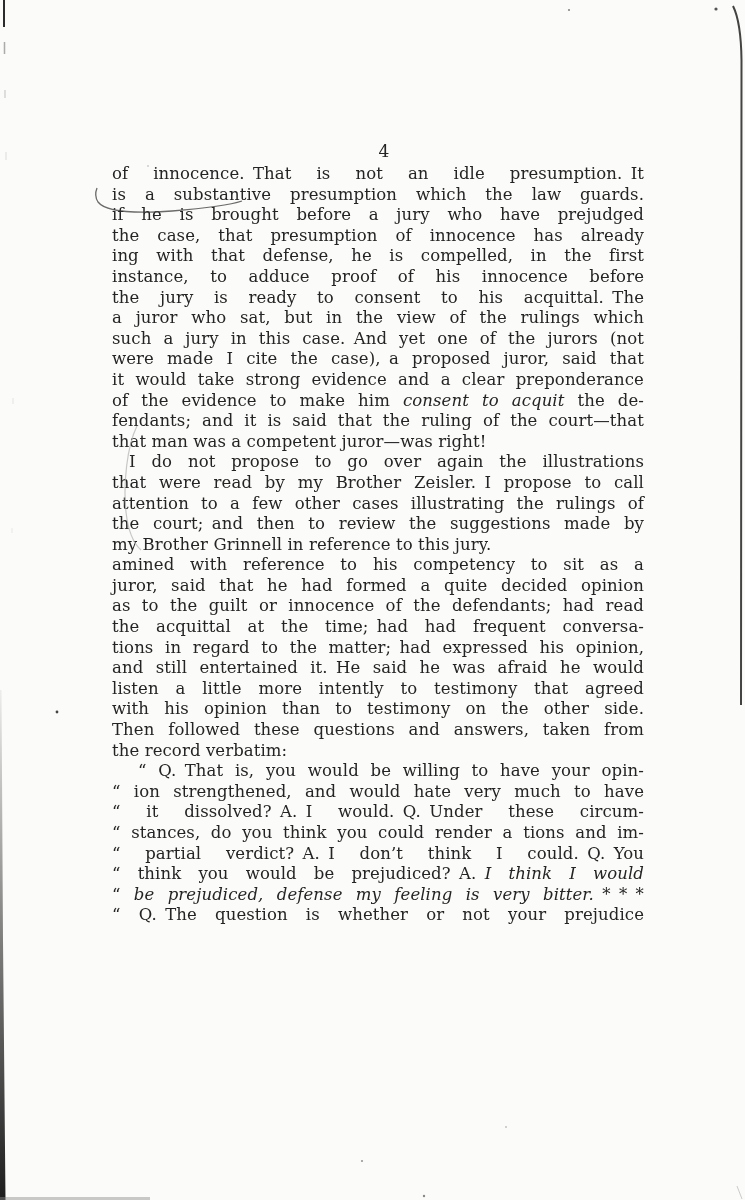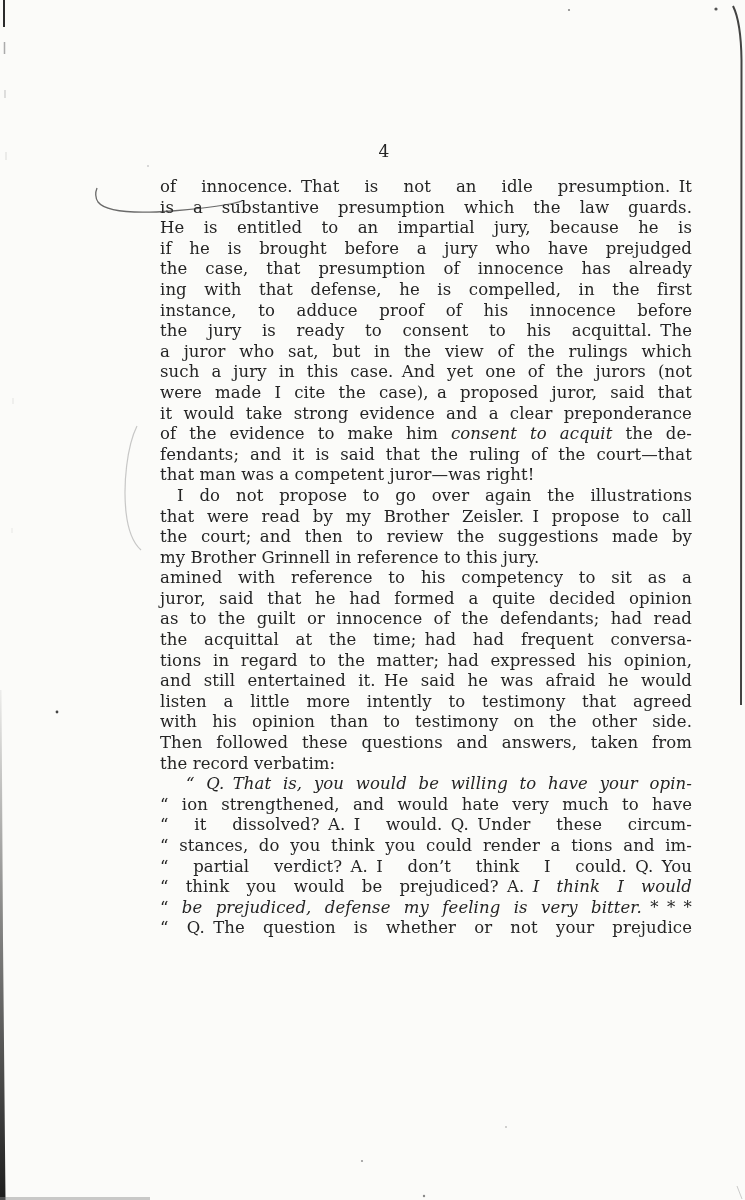--- a/index.html
+++ b/index.html
@@ -13,21 +13,21 @@
   }
   .page-number{
     position:absolute;
     top:141px;left:118px;width:532px;
     text-align:center;
     font-size:17px;
     color:var(--ink,#242424);
   }
   .text-block{
     position:absolute;
-    top:177px;left:112px;width:532px;margin-left:48px;
+    top:164px;left:112px;width:532px;
   }
   .para{margin:0;padding:0;}
   .line{
     font-size:16.5px;
     line-height:20.6px;
     height:20.6px;
     text-align:justify;
     text-align-last:justify;
     letter-spacing:0.1px;
     white-space:normal;
@@ -43,54 +43,54 @@
 <body>
 
 <div class="page" style="--paper: #fbfbf9; --ink: #242424;">
 
   <div class="page-number">4</div>
 
   <div class="text-block" id="text-block">
       <div class="para">
         <div class="line"><span>of innocence. That is not an idle presumption. It</span></div>
         <div class="line"><span>is a substantive presumption which the law guards.</span></div>
-        <div class="line"><span>He is entitled to an impartial jury, because he is</span></div>
         <div class="line"><span>if he is brought before a jury who have prejudged</span></div>
         <div class="line"><span>the case, that presumption of innocence has already</span></div>
         <div class="line"><span>ing with that defense, he is compelled, in the first</span></div>
         <div class="line"><span>instance, to adduce proof of his innocence before</span></div>
         <div class="line"><span>the jury is ready to consent to his acquittal. The</span></div>
         <div class="line"><span>a juror who sat, but in the view of the rulings which</span></div>
         <div class="line"><span>such a jury in this case. And yet one of the jurors (not</span></div>
         <div class="line"><span>were made I cite the case), a proposed juror, said that</span></div>
         <div class="line"><span>it would take strong evidence and a clear preponderance</span></div>
         <div class="line"><span>of the evidence to make him </span><span class="it">consent to acquit</span><span> the de-</span></div>
         <div class="line"><span>fendants; and it is said that the ruling of the court—that</span></div>
         <div class="line flush"><span>that man was a competent juror—was right!</span></div>
       </div>
       <div class="para">
         <div class="line" style="text-indent: 17px;"><span>I do not propose to go over again the illustrations</span></div>
         <div class="line"><span>that were read by my Brother Zeisler. I propose to call</span></div>
+        <div class="line"><span>attention to a few other cases illustrating the rulings of</span></div>
         <div class="line"><span>the court; and then to review the suggestions made by</span></div>
         <div class="line flush"><span>my Brother Grinnell in reference to this jury.</span></div>
       </div>
       <div class="para">
         <div class="line"><span>amined with reference to his competency to sit as a</span></div>
         <div class="line"><span>juror, said that he had formed a quite decided opinion</span></div>
         <div class="line"><span>as to the guilt or innocence of the defendants; had read</span></div>
         <div class="line"><span>the acquittal at the time; had had frequent conversa-</span></div>
         <div class="line"><span>tions in regard to the matter; had expressed his opinion,</span></div>
         <div class="line"><span>and still entertained it. He said he was afraid he would</span></div>
         <div class="line"><span>listen a little more intently to testimony that agreed</span></div>
         <div class="line"><span>with his opinion than to testimony on the other side.</span></div>
         <div class="line"><span>Then followed these questions and answers, taken from</span></div>
         <div class="line flush"><span>the record verbatim:</span></div>
       </div>
       <div class="para">
-        <div class="line" style="text-indent: 26px; font-style: italic;"><span>“ Q. That is, you would be willing to have your opin-</span></div>
+        <div class="line" style="text-indent: 26px;"><span>“ Q. That is, you would be willing to have your opin-</span></div>
         <div class="line"><span>“ ion strengthened, and would hate very much to have</span></div>
         <div class="line"><span>“ it dissolved? A. I would. Q. Under these circum-</span></div>
         <div class="line"><span>“ stances, do you think you could render a tions and im-</span></div>
         <div class="line"><span>“ partial verdict? A. I don’t think I could. Q. You</span></div>
         <div class="line"><span>“ think you would be prejudiced? A. </span><span class="it">I think I would</span></div>
         <div class="line"><span>“ </span><span class="it">be prejudiced, defense my feeling is very bitter.</span><span> * * *</span></div>
         <div class="line"><span>“ Q. The question is whether or not your prejudice</span></div>
       </div>
     </div>
 

